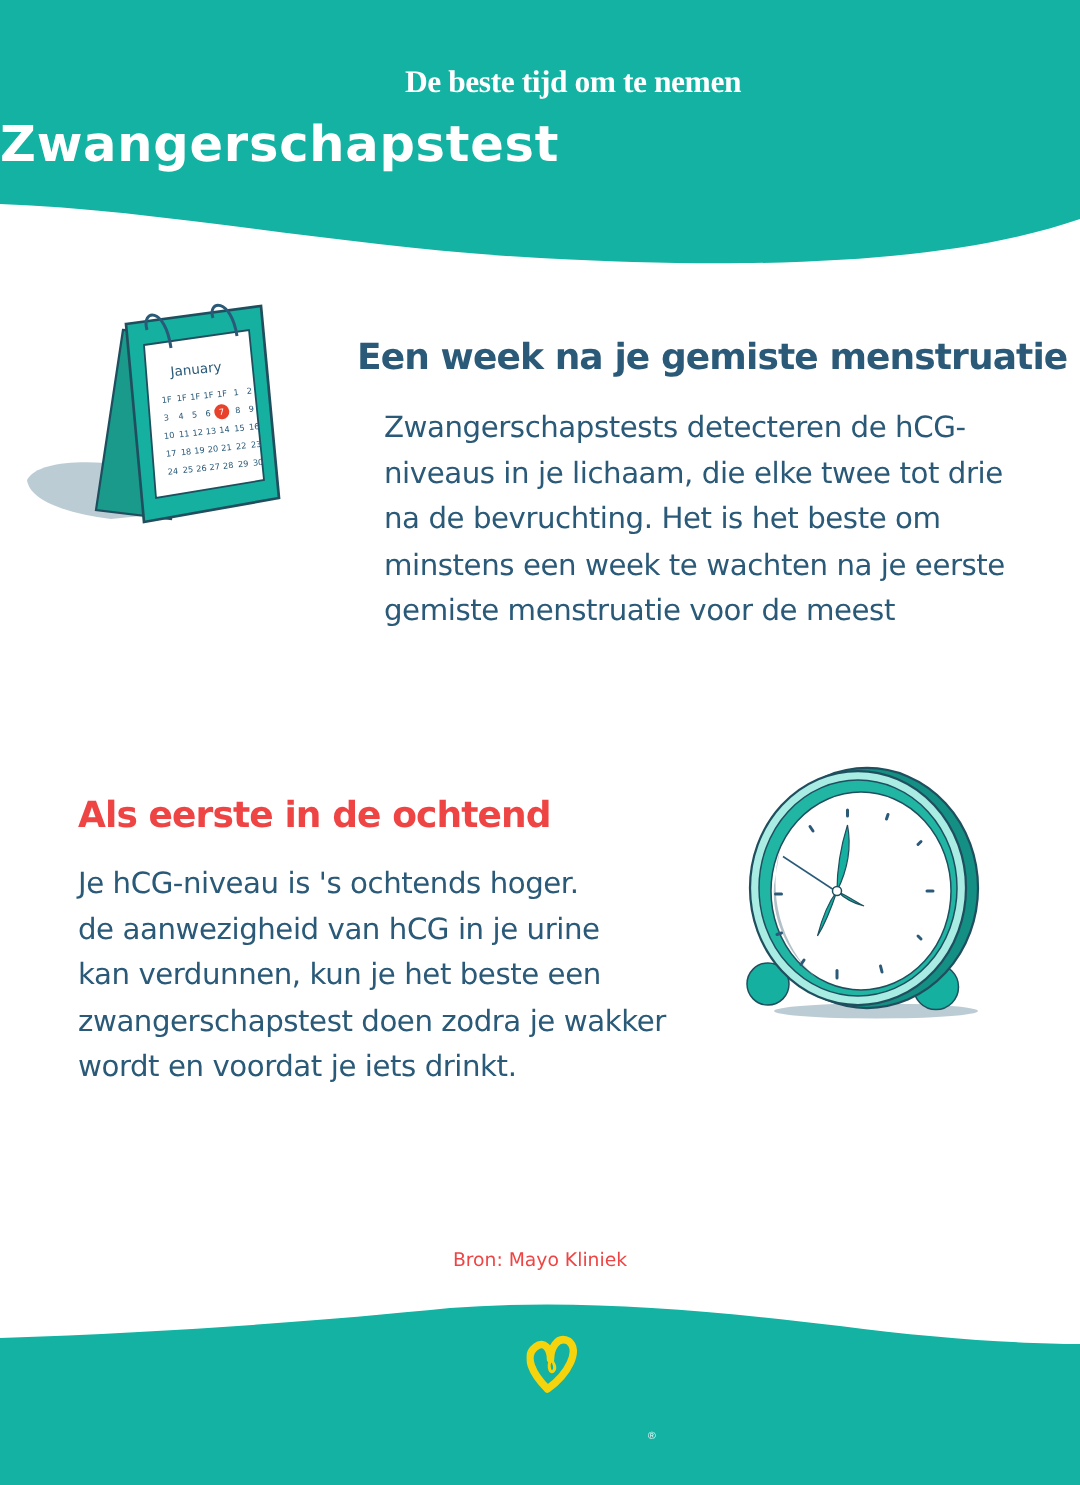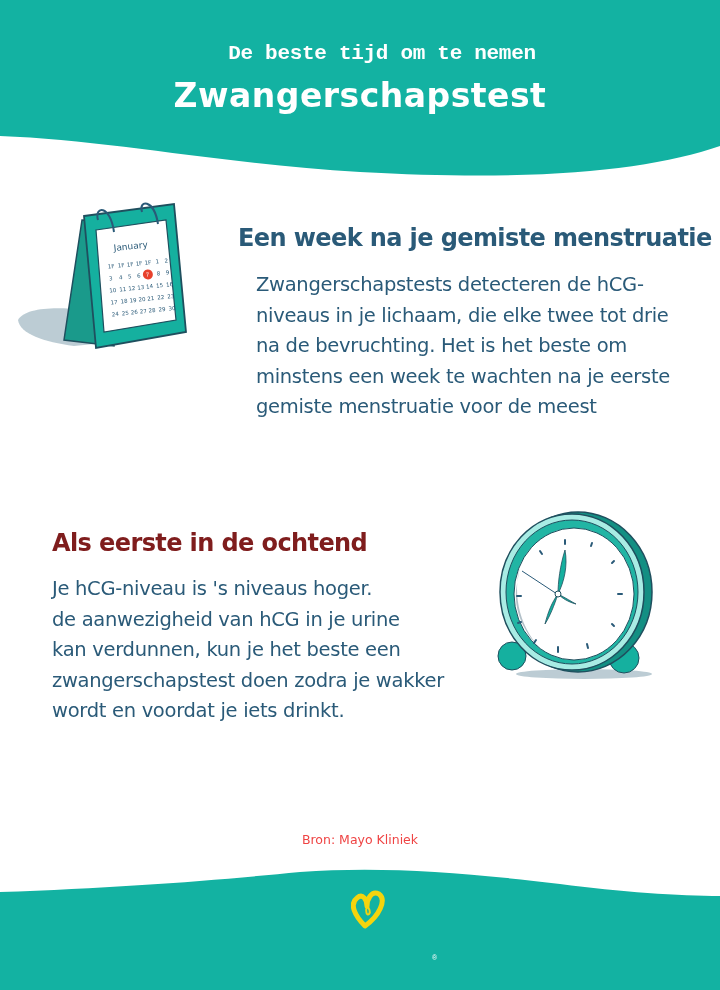--- a/index.html
+++ b/index.html
@@ -2,34 +2,34 @@
 <html><head>
 <meta charset="utf-8">
 <style>
   * { margin: 0; padding: 0; box-sizing: border-box; }
   html, body { width: 720px; height: 990px; background: #ffffff; overflow: hidden; }
   body { position: relative; font-family: "Liberation Sans", "DejaVu Sans", sans-serif; color: #2a5a78; }
 
   .header { position: absolute; left: 0; top: 0; width: 720px; height: 180px; }
   .header svg.wave { position: absolute; left: 0; top: 0; }
   .header .sub { position: absolute; left: 0; width: 720px; top: 42px; text-align: center;
-    color: #ffffff; font-size: 21px; font-weight: bold; font-family: Liberation Mono, monospace; letter-spacing: -0.3px; padding-left: 44px; }
-  .header .title { position: absolute; left: 0; width: 720px; top: 76px; text-align: center;
+    color: #ffffff; font-size: 21px; font-weight: bold; font-family: Liberation Serif, serif; letter-spacing: -0.3px; padding-left: 44px; }
+  .header .title { position: absolute; left: 0; width: 720px; top: 76px; 
     color: #ffffff; font-size: 33px; font-weight: bold; font-family: "DejaVu Sans", sans-serif; letter-spacing: 0.5px; }
 
   .calendar { position: absolute; left: 14px; top: 196px; width: 180px; height: 160px; }
   .clock { position: absolute; left: 484px; top: 506px; width: 176px; height: 180px; }
 
   .sec1-heading { position: absolute; left: 222px; top: 224px; font-size: 24px; font-weight: bold; color: #2a5a78;
     font-family: "DejaVu Sans", sans-serif; letter-spacing: -0.6px; margin-left: 16px; }
   .sec1-body { position: absolute; left: 222px; top: 270px; width: 470px; font-size: 19.5px; line-height: 30.5px;
     color: #2a5a78; font-family: "DejaVu Sans", sans-serif; letter-spacing: -0.3px; }
   .sec1-body span { display: block; white-space: nowrap; margin-left: 34px; }
 
-  .sec2-heading { position: absolute; left: 52px; top: 529px; font-size: 24px; font-weight: bold; color: #7f1d1d;
+  .sec2-heading { position: absolute; left: 52px; top: 529px; font-size: 24px; font-weight: bold; color: #ef4444;
     font-family: "DejaVu Sans", sans-serif; letter-spacing: -0.6px; }
   .sec2-body { position: absolute; left: 52px; top: 574px; width: 440px; font-size: 19.5px; line-height: 30.5px;
     color: #2a5a78; font-family: "DejaVu Sans", sans-serif; letter-spacing: -0.3px; }
   .sec2-body span { display: block; white-space: nowrap; }
 
   .source { position: absolute; left: 0; width: 720px; top: 832px; text-align: center; font-size: 12.5px;
     color: #ef4444; font-family: "DejaVu Sans", sans-serif; }
 
   .footer { position: absolute; left: 0; top: 860px; width: 720px; height: 130px; }
   .footer svg.wave { position: absolute; left: 0; top: 0; }
@@ -111,21 +111,21 @@
 <div class="sec1-body">
   <span>Zwangerschapstests detecteren de hCG-</span>
   <span>niveaus in je lichaam, die elke twee tot drie</span>
   <span>na de bevruchting. Het is het beste om</span>
   <span>minstens een week te wachten na je eerste</span>
   <span>gemiste menstruatie voor de meest</span>
 </div>
 
 <div class="sec2-heading">Als eerste in de ochtend</div>
 <div class="sec2-body">
-  <span>Je hCG-niveau is 's niveaus hoger.</span>
+  <span>Je hCG-niveau is 's ochtends hoger.</span>
   <span>de aanwezigheid van hCG in je urine</span>
   <span>kan verdunnen, kun je het beste een</span>
   <span>zwangerschapstest doen zodra je wakker</span>
   <span>wordt en voordat je iets drinkt.</span>
 </div>
 
 <div class="clock">
   <svg width="176" height="180" viewBox="0 0 176 180">
 
     <ellipse cx="100" cy="168" rx="68" ry="5" fill="#9fb6c2" opacity="0.7"></ellipse>

